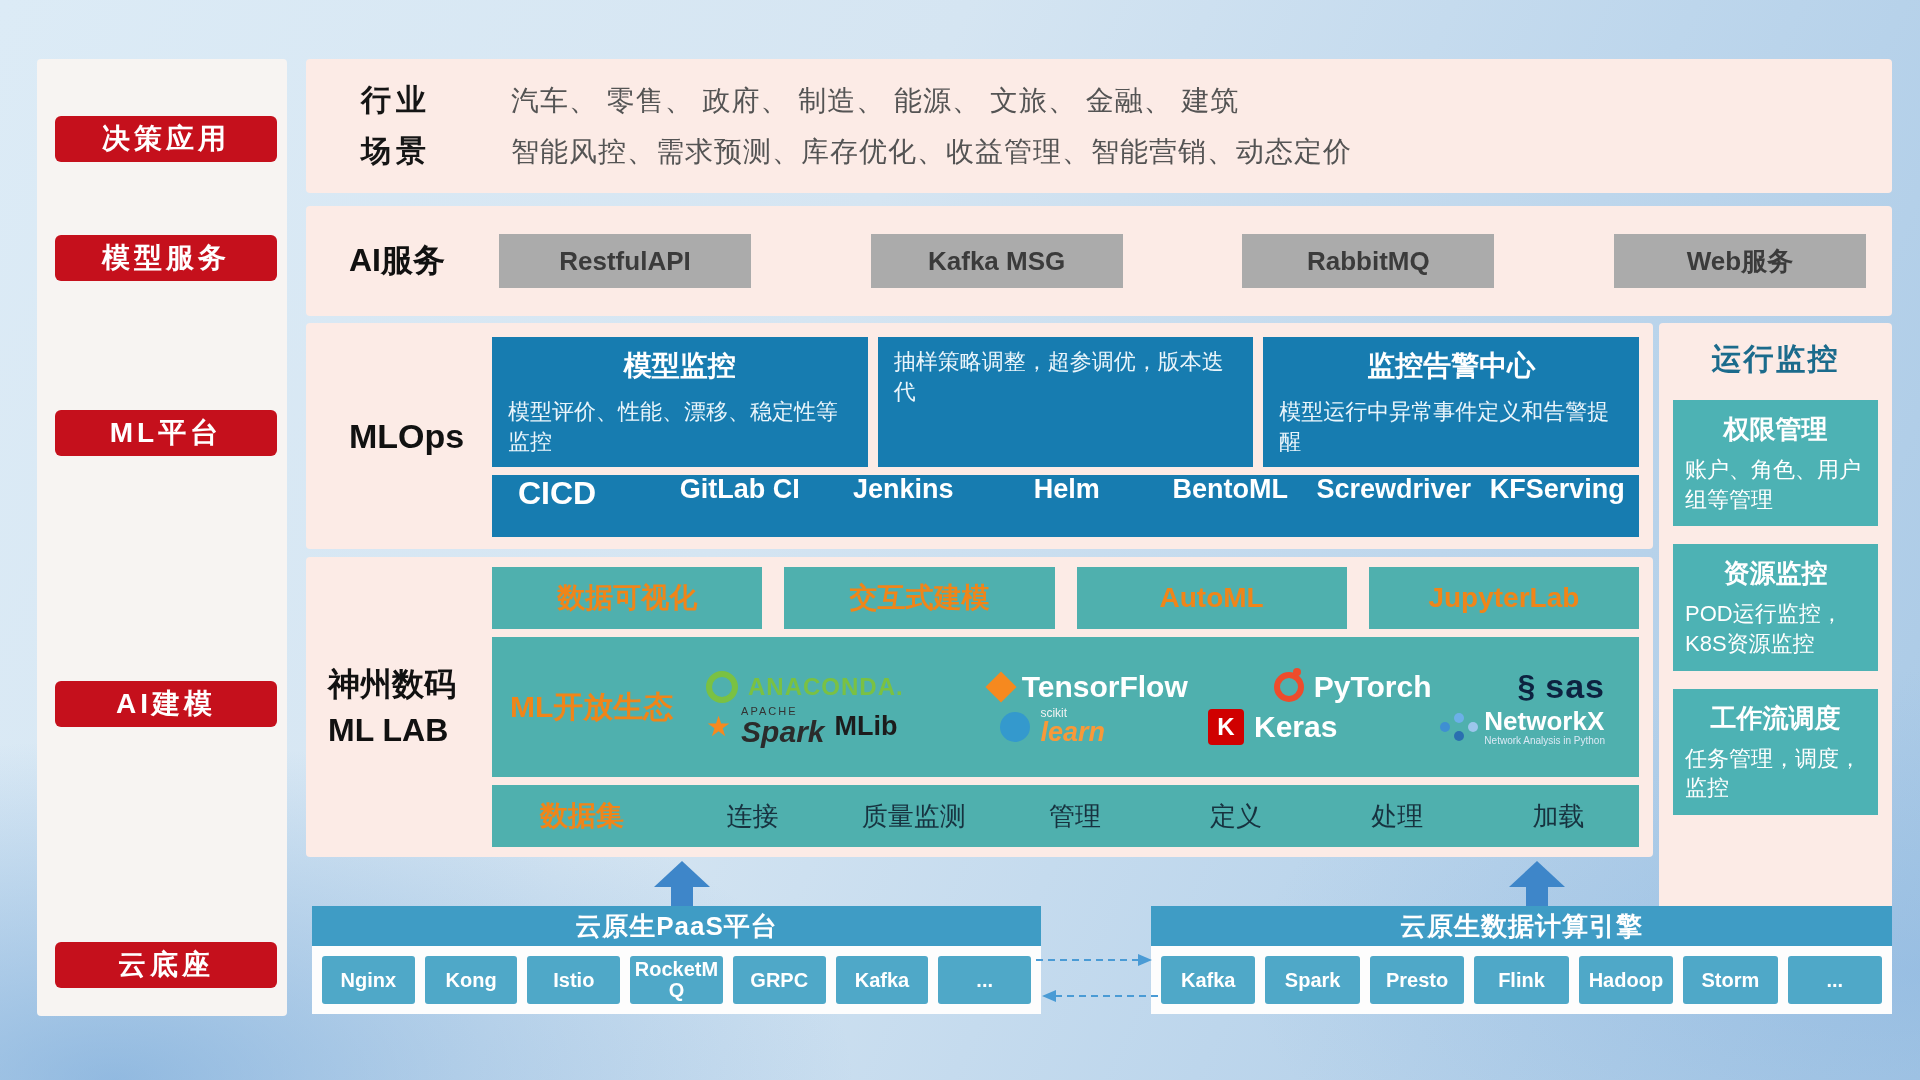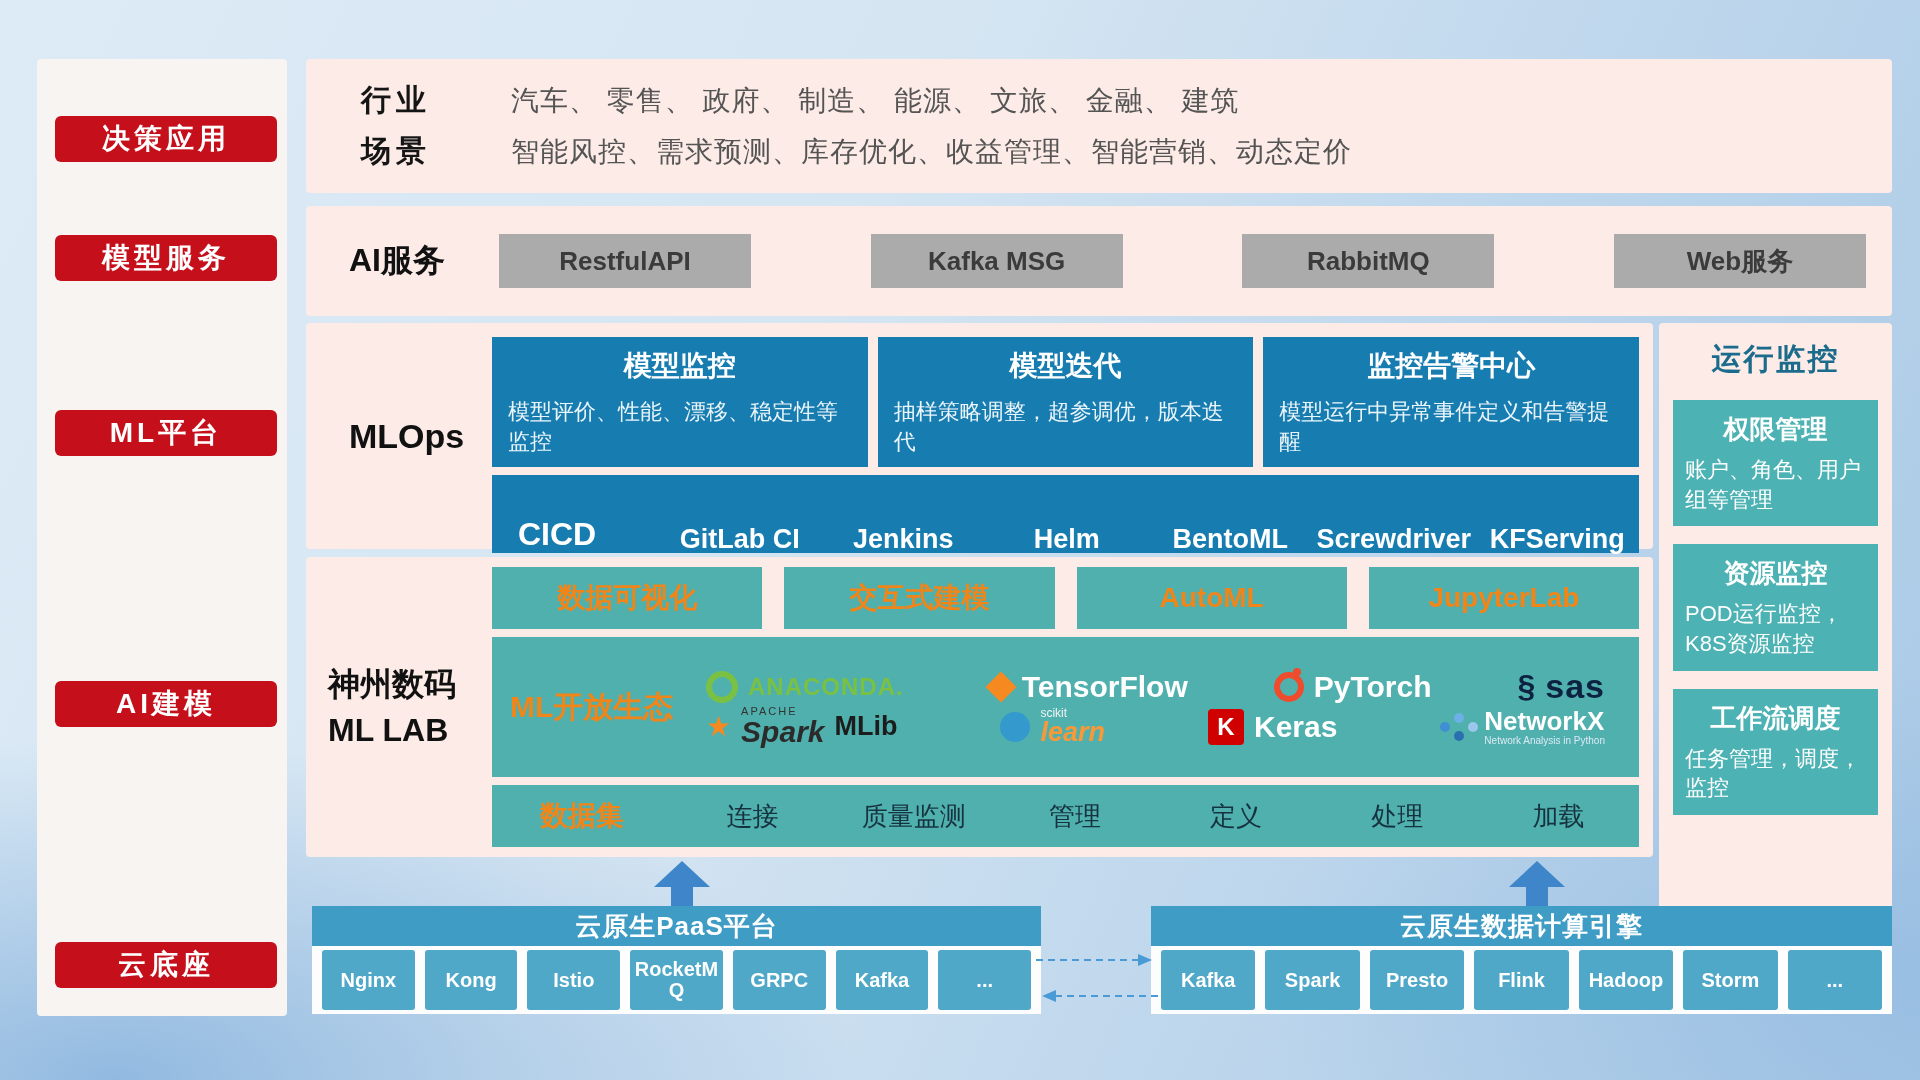--- a/index.html
+++ b/index.html
@@ -24,22 +24,22 @@
   .band2-btns{flex:1;display:flex;justify-content:space-between;margin-right:26px;}
   .gray-btn{width:252px;height:54px;background:#ababab;color:#3b3b3b;font-weight:700;font-size:26px;
     display:flex;align-items:center;justify-content:center;}
   .band3{left:306px;top:323px;width:1347px;height:226px;}
   .band3-label{position:absolute;left:43px;top:0;height:100%;display:flex;align-items:center;
     font-size:34px;font-weight:700;color:#111;}
   .cards-row{position:absolute;left:186px;right:14px;top:14px;height:130px;display:flex;gap:10px;}
   .blue-card{flex:1;background:#177cb0;color:#fff;padding:10px 16px;box-sizing:border-box;}
   .blue-card .t{text-align:center;font-size:28px;font-weight:700;margin-bottom:12px;}
   .blue-card .d{font-size:22px;line-height:1.35;color:#eaf5fb;}
-  .cicd-bar{position:absolute;left:186px;right:14px;top:152px;height:78px;background:#177cb0;color:#fff;
-    display:flex;align-items:flex-end;}
+  .cicd-bar{position:absolute;left:186px;right:14px;top:152px;height:62px;background:#177cb0;color:#fff;
+    display:flex;align-items:flex-start;}
   .cicd-label{width:140px;padding-left:26px;font-size:32px;font-weight:700;}
   .cicd-item{flex:1;text-align:center;font-size:27px;font-weight:700;line-height:1.05;}
   .band4{left:306px;top:557px;width:1347px;height:300px;}
   .mllab-label{position:absolute;left:22px;top:0;height:100%;display:flex;flex-direction:column;justify-content:center;
     font-size:32px;font-weight:700;color:#111;line-height:1.45;}
   .mllab-content{position:absolute;left:186px;right:14px;top:10px;bottom:10px;display:flex;flex-direction:column;gap:8px;}
   .teal-row{display:flex;gap:22px;height:62px;}
   .teal-btn{flex:1;background:#4fb0ae;color:#f08519;font-weight:700;font-size:28px;
     display:flex;align-items:center;justify-content:center;}
   .eco{flex:1;background:#4fb0ae;display:flex;align-items:center;padding:0 18px;}
@@ -84,21 +84,21 @@
   .monitor-card .t{text-align:center;font-weight:700;font-size:26px;margin-bottom:8px;}
   .monitor-card .d{font-size:22px;line-height:1.35;}
   
   .up-arrow{position:absolute;top:861px;width:56px;}
   .up-arrow .tri{width:0;height:0;border-left:28px solid transparent;border-right:28px solid transparent;border-bottom:26px solid #3e86c9;}
   .up-arrow .stem{width:22px;height:20px;background:#3e86c9;margin:0 auto;}
   .bgroup-header{position:absolute;height:40px;background:#3f9cc5;color:#fff;font-weight:700;font-size:26px;
     display:flex;align-items:center;justify-content:center;letter-spacing:1px;}
   .bgroup-panel{position:absolute;height:68px;background:#fdfdfd;display:flex;align-items:center;gap:10px;
     padding:0 10px;box-sizing:border-box;}
-  .bbtn{flex:1;height:60px;background:#4fa8c8;color:#fff;font-weight:700;font-size:20px;border-radius:3px;
+  .bbtn{flex:1;height:48px;background:#4fa8c8;color:#fff;font-weight:700;font-size:20px;border-radius:3px;
     display:flex;align-items:center;justify-content:center;text-align:center;line-height:1.05;word-break:break-word;padding:0 2px;}
   .dash-arrows{position:absolute;left:1032px;top:946px;}
 </style>
 </head>
 <body>
 
 <div class="stage">
 
   <div class="rail"></div>
   <div class="side-btn" style="top:116px">决策应用</div>
@@ -129,21 +129,20 @@
   </div>
 
   <div class="band band3">
     <div class="band3-label">MLOps</div>
     <div class="cards-row">
       <div class="blue-card">
         <div class="t">模型监控</div>
         <div class="d">模型评价、性能、漂移、稳定性等监控</div>
       </div>
       <div class="blue-card">
-        <div class="t">模型迭代</div>
         <div class="d">抽样策略调整，超参调优，版本迭代</div>
       </div>
       <div class="blue-card">
         <div class="t">监控告警中心</div>
         <div class="d">模型运行中异常事件定义和告警提醒</div>
       </div>
     </div>
     <div class="cicd-bar">
       <span class="cicd-label">CICD</span>
       <span class="cicd-item">GitLab CI</span>

